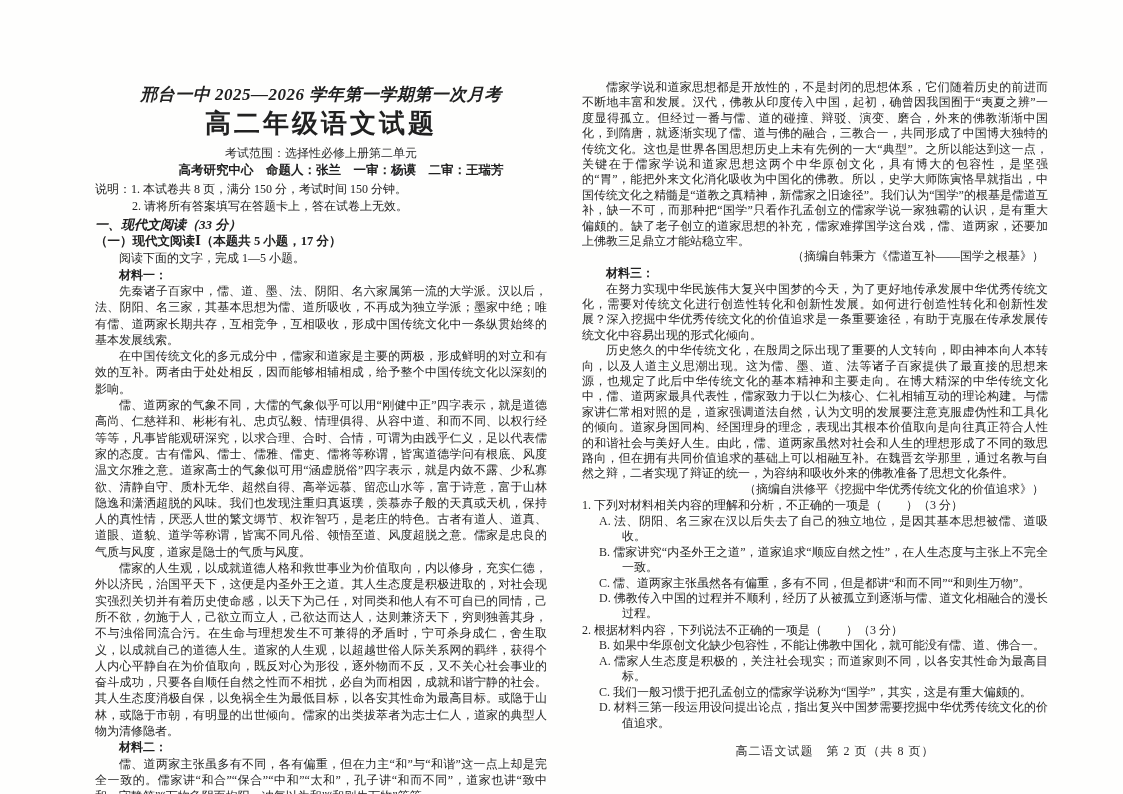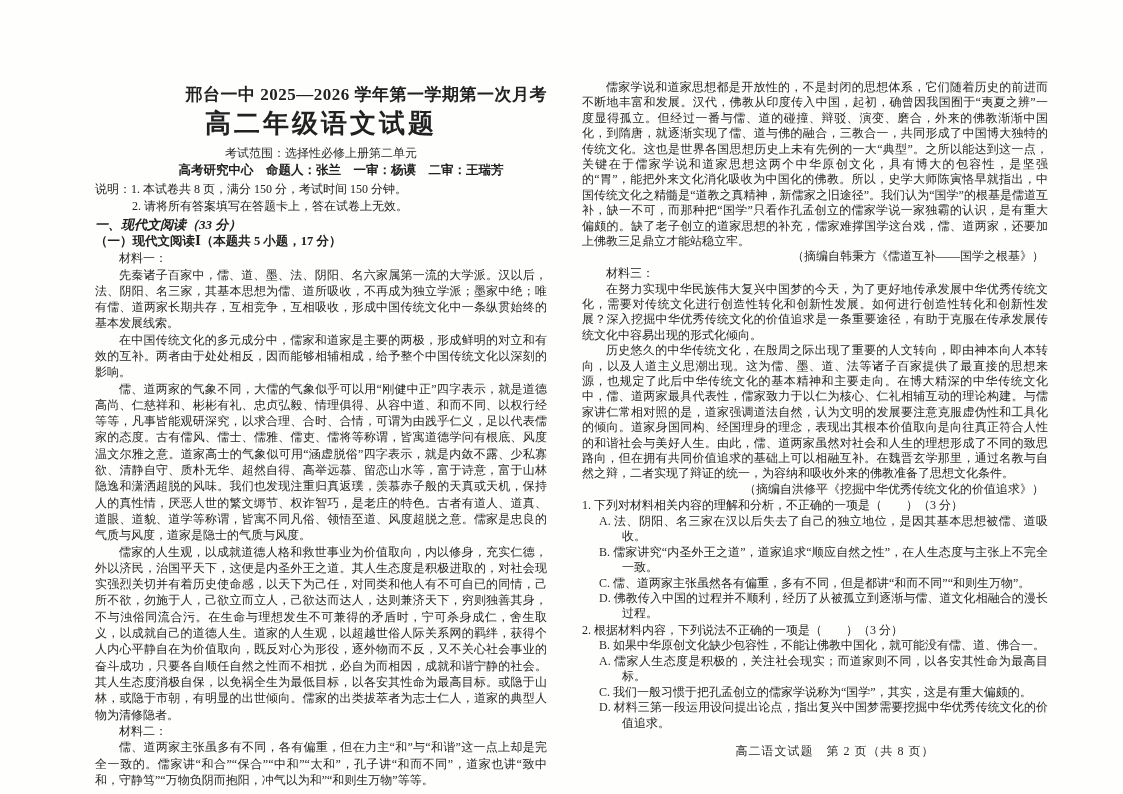--- a/index.html
+++ b/index.html
@@ -14,22 +14,22 @@
   .scan-sheet{
     position:absolute;left:0;top:0;width:1123px;height:794px;
     background:#fefefd;
   }
   .page{position:absolute;}
   .page-1{left:95px;top:84px;width:452px;}
   .page-2{left:582px;top:80px;width:466px;}
 
   
   .title-1{
-    text-align:right;font-size:17px;font-weight:bold;
-    letter-spacing:0.5px;line-height:22px;
+    text-align:center;font-size:17px;font-weight:bold;
+    letter-spacing:0.5px;line-height:22px;font-style:italic;
   }
   .title-2{
     text-align:center;font-size:26px;font-weight:bold;
     letter-spacing:3px;line-height:32px;margin-top:2px;
   }
   .scope-line{
     text-align:center;font-size:12px;line-height:17px;margin-top:5px;
     color:#2a2a2a;
   }
   .committee-line{
@@ -37,21 +37,21 @@
     padding-left:40px;
   }
   .notes{font-size:12px;line-height:16.5px;margin-top:2px;}
   .note-row{white-space:nowrap;}
   .note-indent{padding-left:37px;}
 
   
   .sec-heading{font-size:13px;font-weight:bold;line-height:17px;margin-top:2px;font-style:italic;}
   .sub-heading{font-size:12.5px;font-weight:bold;line-height:17px;}
   .intro-line{font-size:12px;line-height:16.5px;text-indent:2em;}
-  .mat-label{font-size:12px;font-weight:normal;line-height:16.5px;text-indent:2em;}
+  .mat-label{font-size:12px;font-weight:bold;line-height:16.5px;text-indent:2em;}
   .para{
     font-size:12px;line-height:16.3px;text-indent:2em;
     text-align:justify;margin:0;color:#262626;
   }
   .page-2 .para{line-height:15.4px;}
   .source-line{
     font-size:12px;line-height:16.5px;text-align:right;padding-right:4px;
     color:#262626;
   }
   .page-2 .source-line{line-height:15.6px;}
@@ -87,20 +87,21 @@
       <div class="note-row">
         <span>说明：</span><span>1. 本试卷共 8 页，满分 150 分，考试时间 150 分钟。</span>
       </div>
       <div class="note-row note-indent">
         <span>2. 请将所有答案填写在答题卡上，答在试卷上无效。</span>
       </div>
     </div>
 
     <div class="sec-heading">一、现代文阅读（33 分）</div>
     <div class="sub-heading">（一）现代文阅读Ⅰ（本题共 5 小题，17 分）</div>
+    <div class="intro-line">阅读下面的文字，完成 1—5 小题。</div>
     <div class="mat-label">材料一：</div>
 
     <p class="para">先秦诸子百家中，儒、道、墨、法、阴阳、名六家属第一流的大学派。汉以后，法、阴阳、名三家，其基本思想为儒、道所吸收，不再成为独立学派；墨家中绝；唯有儒、道两家长期共存，互相竞争，互相吸收，形成中国传统文化中一条纵贯始终的基本发展线索。</p>
     <p class="para">在中国传统文化的多元成分中，儒家和道家是主要的两极，形成鲜明的对立和有效的互补。两者由于处处相反，因而能够相辅相成，给予整个中国传统文化以深刻的影响。</p>
     <p class="para">儒、道两家的气象不同，大儒的气象似乎可以用“刚健中正”四字表示，就是道德高尚、仁慈祥和、彬彬有礼、忠贞弘毅、情理俱得、从容中道、和而不同、以权行经等等，凡事皆能观研深究，以求合理、合时、合情，可谓为由践乎仁义，足以代表儒家的态度。古有儒风、儒士、儒雅、儒吏、儒将等称谓，皆寓道德学问有根底、风度温文尔雅之意。道家高士的气象似可用“涵虚脱俗”四字表示，就是内敛不露、少私寡欲、清静自守、质朴无华、超然自得、高举远慕、留恋山水等，富于诗意，富于山林隐逸和潇洒超脱的风味。我们也发现注重归真返璞，羡慕赤子般的天真或天机，保持人的真性情，厌恶人世的繁文缛节、权诈智巧，是老庄的特色。古者有道人、道真、道眼、道貌、道学等称谓，皆寓不同凡俗、领悟至道、风度超脱之意。儒家是忠良的气质与风度，道家是隐士的气质与风度。</p>
     <p class="para">儒家的人生观，以成就道德人格和救世事业为价值取向，内以修身，充实仁德，外以济民，治国平天下，这便是内圣外王之道。其人生态度是积极进取的，对社会现实强烈关切并有着历史使命感，以天下为己任，对同类和他人有不可自已的同情，己所不欲，勿施于人，己欲立而立人，己欲达而达人，达则兼济天下，穷则独善其身，不与浊俗同流合污。在生命与理想发生不可兼得的矛盾时，宁可杀身成仁，舍生取义，以成就自己的道德人生。道家的人生观，以超越世俗人际关系网的羁绊，获得个人内心平静自在为价值取向，既反对心为形役，逐外物而不反，又不关心社会事业的奋斗成功，只要各自顺任自然之性而不相扰，必自为而相因，成就和谐宁静的社会。其人生态度消极自保，以免祸全生为最低目标，以各安其性命为最高目标。或隐于山林，或隐于市朝，有明显的出世倾向。儒家的出类拔萃者为志士仁人，道家的典型人物为清修隐者。</p>
 
 
     <div class="mat-label">材料二：</div>
     <p class="para">儒、道两家主张虽多有不同，各有偏重，但在力主“和”与“和谐”这一点上却是完全一致的。儒家讲“和合”“保合”“中和”“太和”，孔子讲“和而不同”，道家也讲“致中和，守静笃”“万物负阴而抱阳，冲气以为和”“和则生万物”等等。</p>

